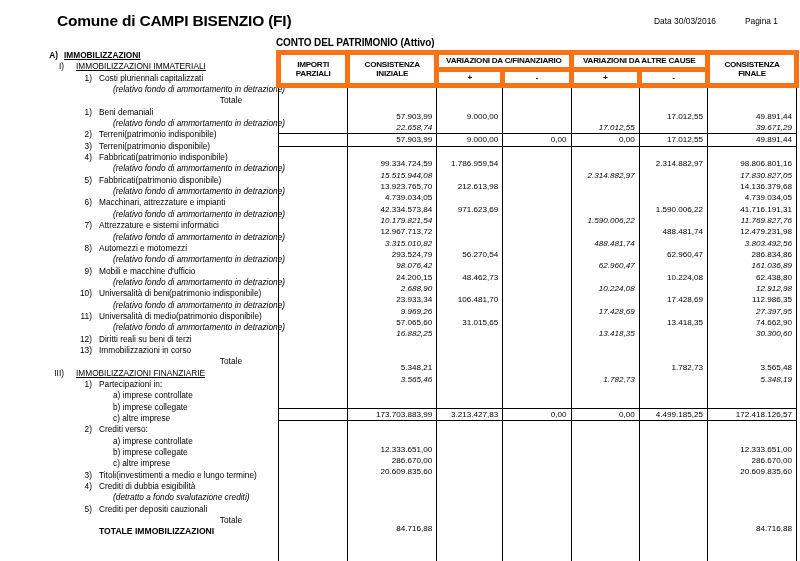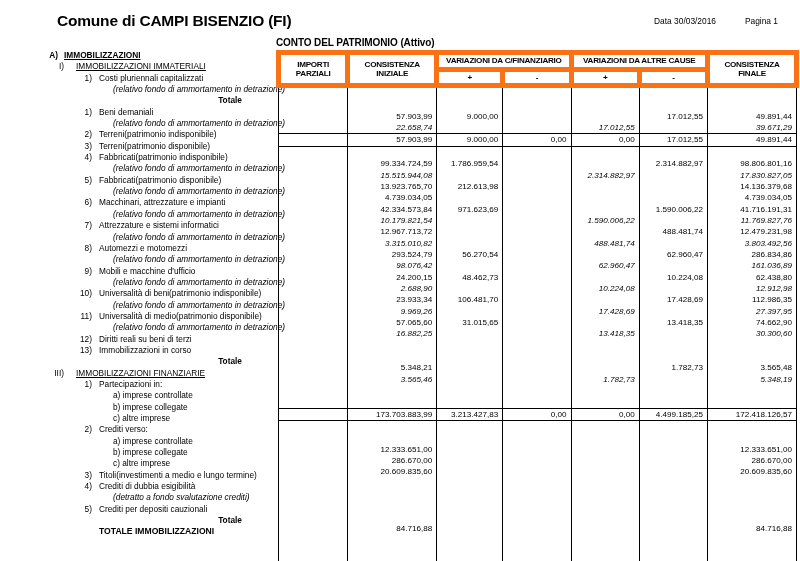--- a/index.html
+++ b/index.html
@@ -138,21 +138,21 @@
   .lv-r .txt  { left: 76px;  text-decoration: underline; }
 
   .lv-1 .num  { left: 76px;  width: 16px; }
   .lv-1 .txt  { left: 99px; }
 
   .lv-sub .txt { left: 113px; }
   .lv-i2 .txt { left: 113px; font-style: italic; }
 
   .lrow.totale {
     text-align: right;
-    font-weight: bold;
+    font-weight: normal;
     padding-right: 34px;
     font-size: 8.3px;
     padding-left: 19px;
   }
   .lrow.grandtotal {
     font-weight: bold;
     font-size: 8.6px;
     padding-left: 99px;
   }
 </style>

